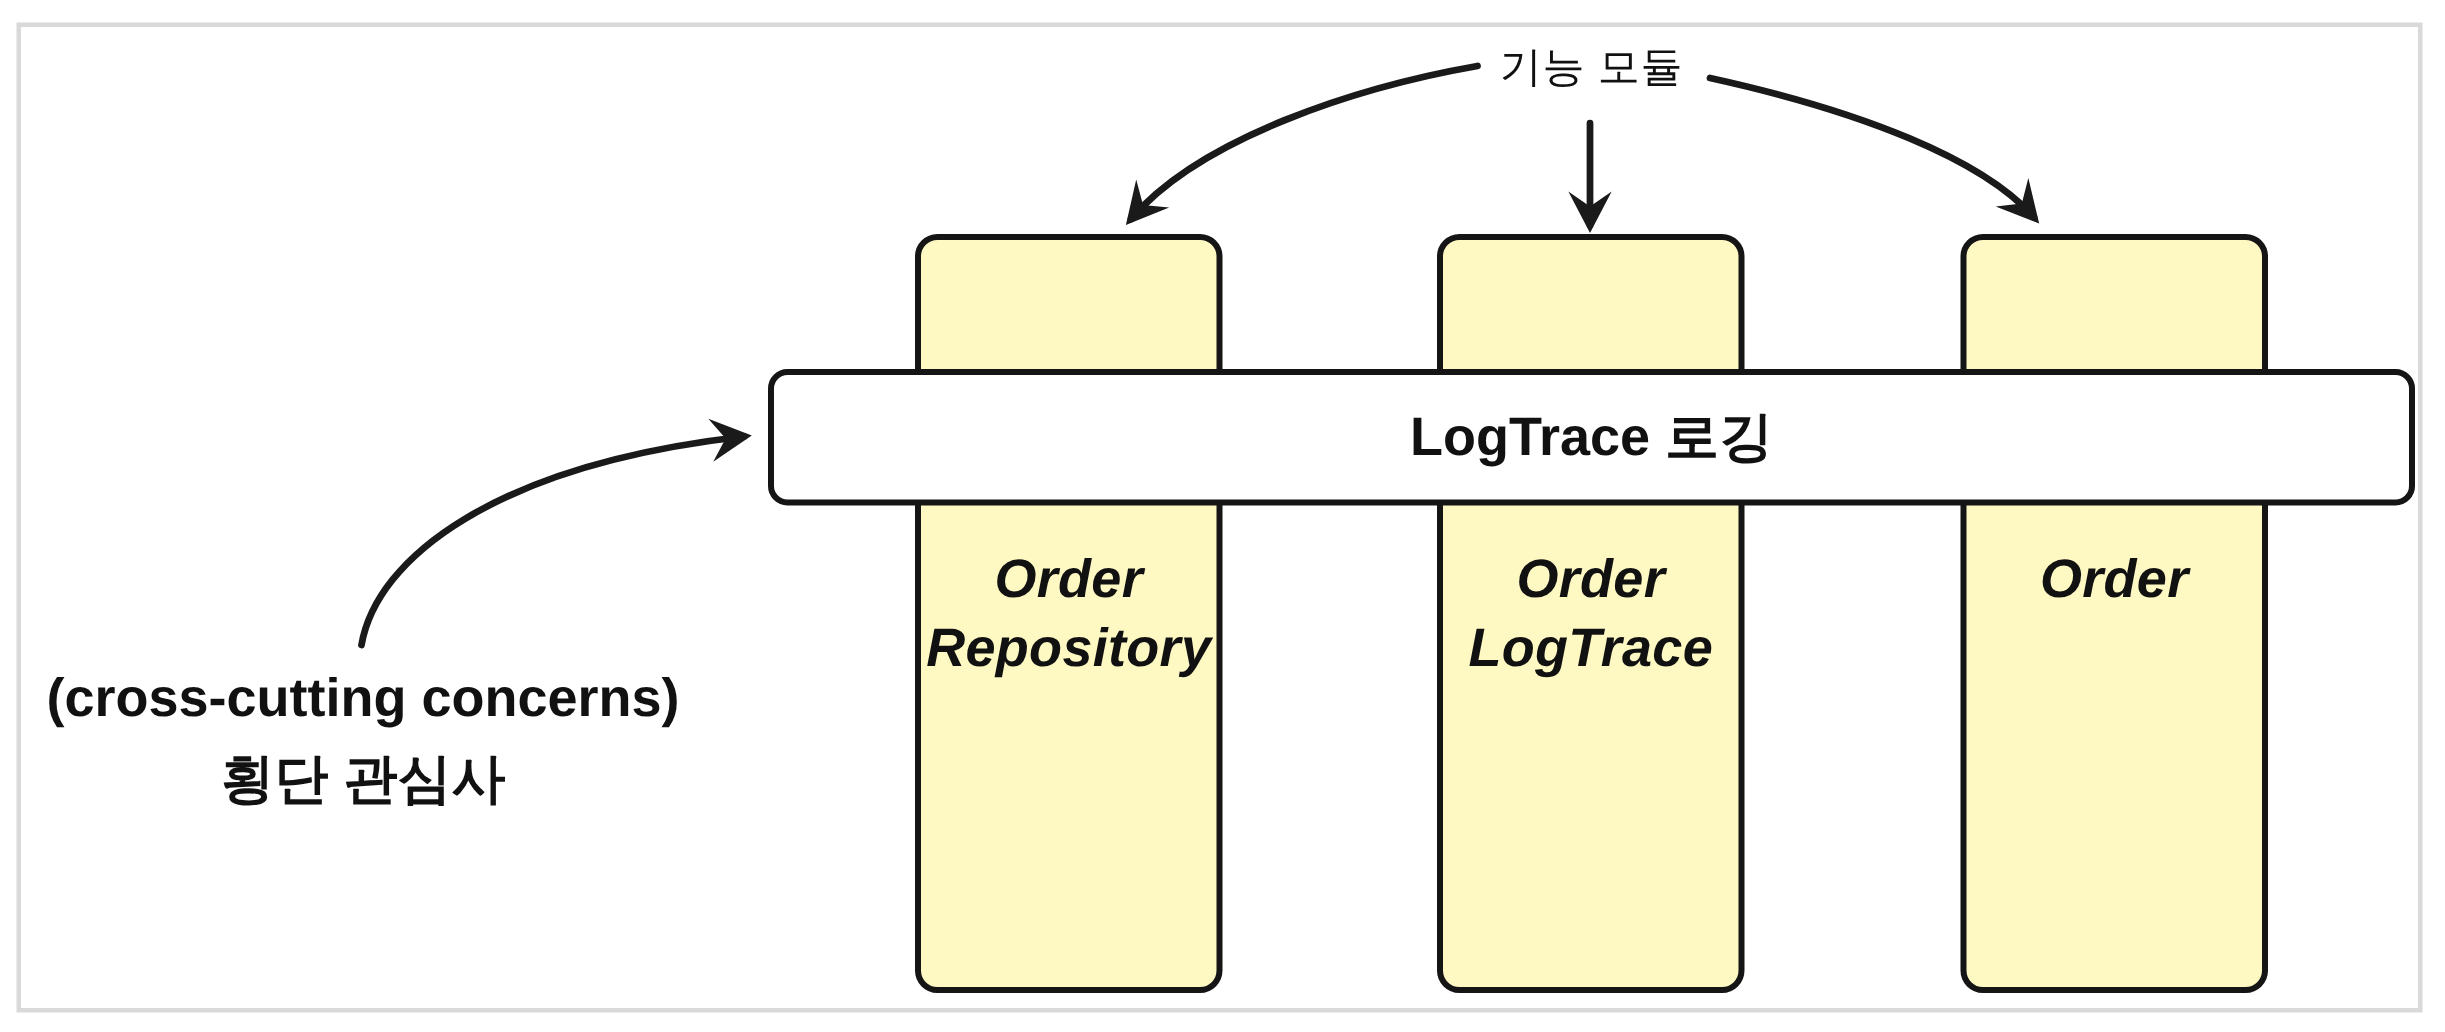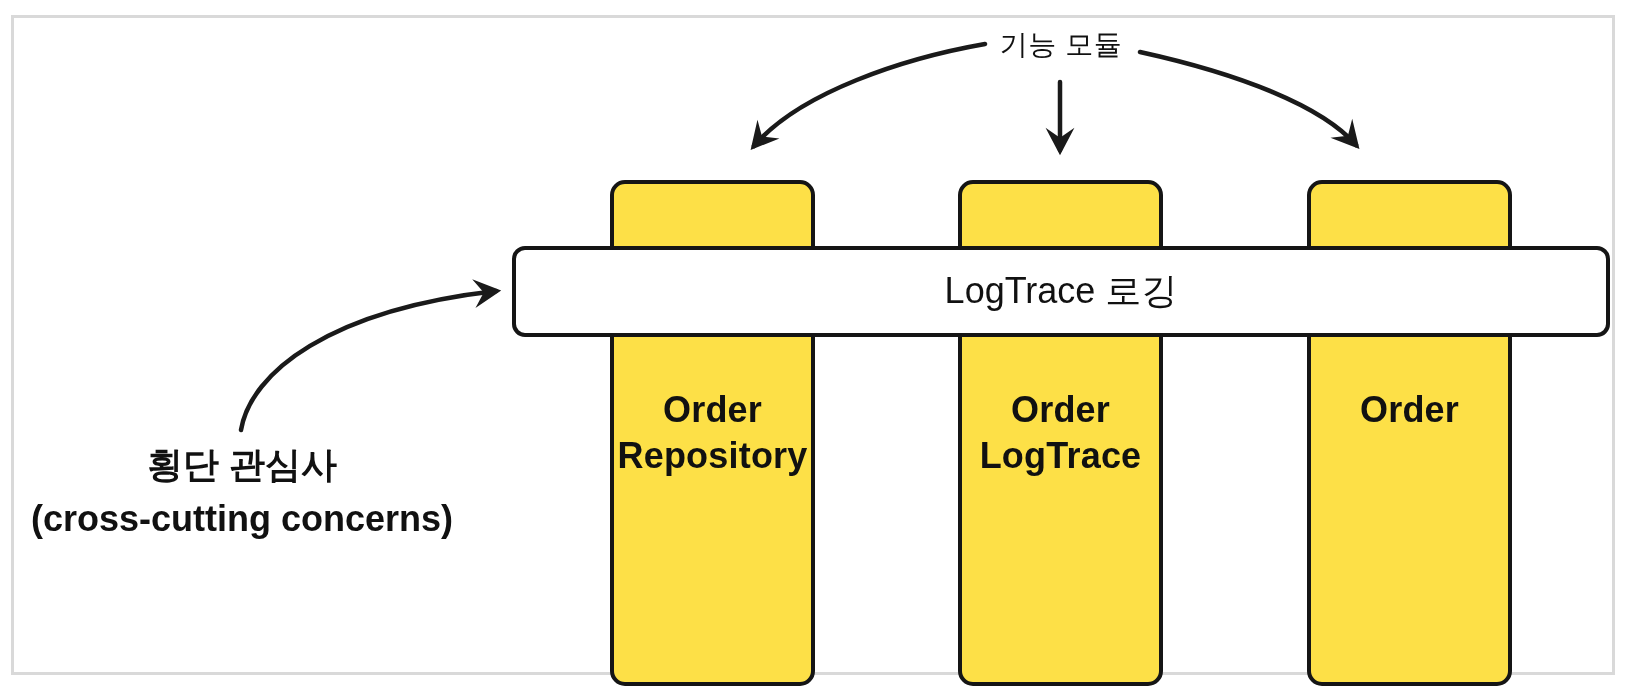--- a/index.html
+++ b/index.html
@@ -14,26 +14,27 @@
   }
   .frame {
     position: absolute;
     left: 11px; top: 15px;
     width: 1598px; height: 654px;
     border: 3px solid #d9d9d9;
     background: transparent;
   }
   .module-box {
     position: absolute;
-    top: 180px;
+    top: 156px;
     height: 498px;
     width: 197px;
-    background: #fde047;
+    background: #fef9c3;
     border: 4px solid #151515;
     border-radius: 15px;
+    font-style: italic;
   }
   .module-box.box-1 { left: 610px; }
   .module-box.box-2 { left: 958px; }
   .module-box.box-3 { left: 1307px; }
   .module-label {
     position: absolute;
     top: 203px;
     left: 0; right: 0;
     text-align: center;
     font-size: 36px;
@@ -46,21 +47,21 @@
     position: absolute;
     left: 512px; top: 246px;
     width: 1090px; height: 83px;
     background: #ffffff;
     border: 4px solid #151515;
     border-radius: 13px;
     display: flex;
     align-items: center;
     justify-content: center;
     font-size: 36px;
-    font-weight: 400;
+    font-weight: 700;
   }
   .top-annotation {
     position: absolute;
     left: 930px; top: 26px;
     width: 262px;
     text-align: center;
     font-size: 28px;
     font-weight: 500;
     letter-spacing: 0.5px;
   }
@@ -110,22 +111,22 @@
 
   <div class="logtrace-bar">
     <span>LogTrace 로깅</span>
   </div>
 
   <div class="top-annotation">
     <span>기능 모듈</span>
   </div>
 
   <div class="left-annotation">
+    <span>(cross-cutting concerns)</span>
     <span>횡단 관심사</span>
-    <span>(cross-cutting concerns)</span>
   </div>
 
   <svg class="arrow-layer" viewBox="0 0 1630 688" xmlns="http://www.w3.org/2000/svg">
     <defs>
       <marker id="arrowhead" viewBox="0 0 12 12" refX="9.5" refY="6" markerWidth="7" markerHeight="7" orient="auto-start-reverse">
         <path d="M1,0.5 L11.5,6 L1,11.5 L4.8,6 Z" fill="#1a1a1a"></path>
       </marker>
     </defs>
     <path d="M 985 44 C 905 58, 800 92, 754 146" fill="none" stroke-width="4.5" stroke-linecap="round" marker-end="url(#arrowhead)" stroke="#1a1a1a"></path>
     <path d="M 1060 82 C 1060 106, 1060 130, 1060 150" fill="none" stroke-width="4.5" stroke-linecap="round" marker-end="url(#arrowhead)" stroke="#1a1a1a"></path>

